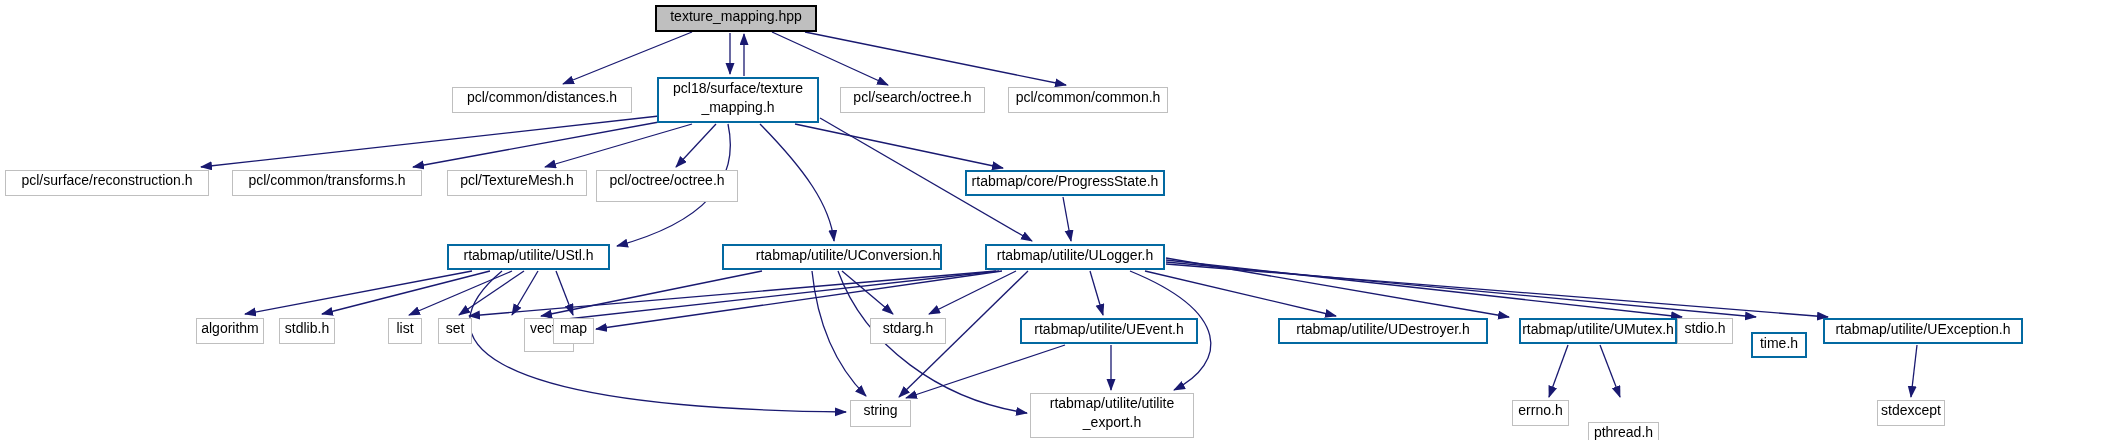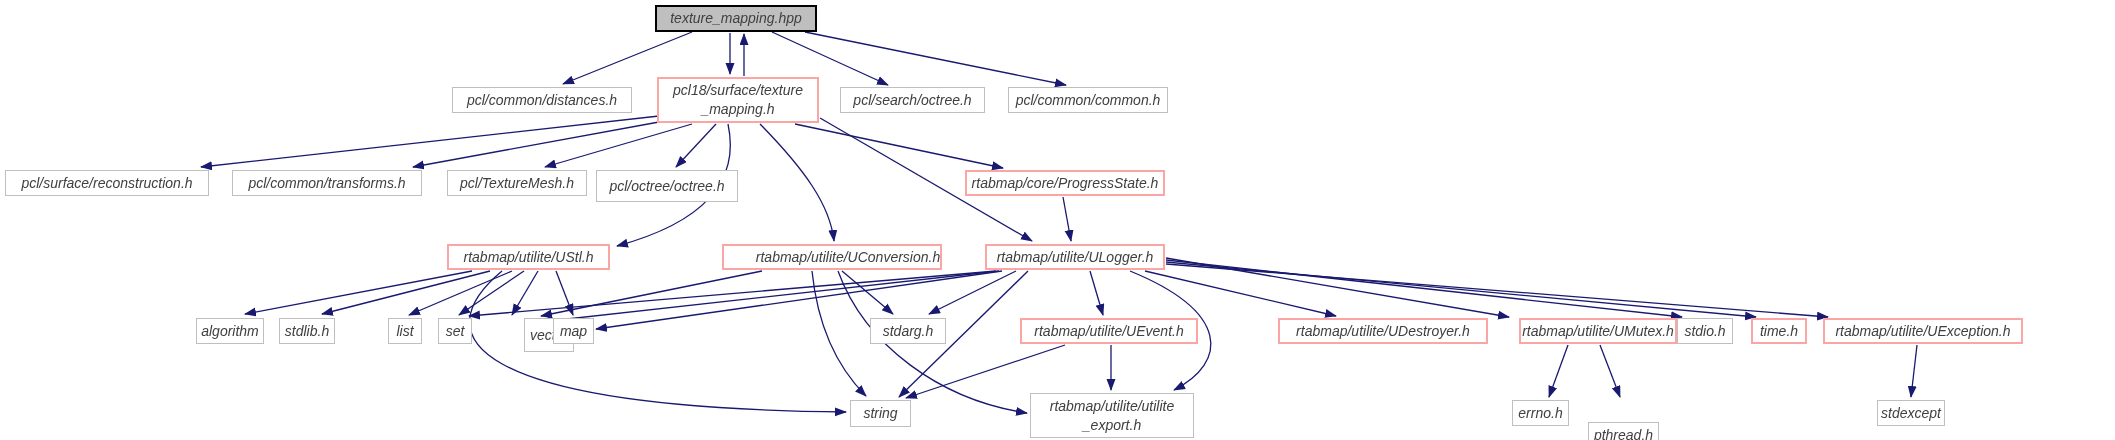--- a/index.html
+++ b/index.html
@@ -1,22 +1,22 @@
 <!DOCTYPE html>
 <html><head>
 <meta charset="utf-8">
 <style>
   html,body{margin:0;padding:0;background:#ffffff;}
   body{width:2115px;height:440px;font-family:"Liberation Sans",sans-serif;overflow:hidden;}
   .graph{position:relative;width:2115px;height:440px;background:#ffffff;}
   svg.edge-layer{position:absolute;left:0;top:0;width:2115px;height:440px;}
   .node{position:absolute;box-sizing:border-box;background:#ffffff;border:1px solid #bfbfbf;
-        display:flex;flex-direction:column;align-items:center;justify-content:center;
-        font-size:14px;line-height:19px;color:#404040;white-space:nowrap;text-align:center;font-style:italic;}
-  .node.linked{border:2px solid #fca5a5;}
+        display:flex;flex-direction:column;align-items:center;justify-content:flex-start;
+        font-size:14px;line-height:19px;color:#000000;white-space:nowrap;text-align:center;}
+  .node.linked{border:2px solid #0369a1;}
   .node.root{background:#bfbfbf;border:2px solid #000000;}
 </style>
 </head>
 <body>
 
 <div class="graph">
   <svg class="edge-layer" viewBox="0 0 2115 440" xmlns="http://www.w3.org/2000/svg">
     <defs>
       <marker id="arrow" markerWidth="13" markerHeight="10" refX="11" refY="4.5" orient="auto" markerUnits="userSpaceOnUse">
         <path d="M0,0 L12,4.5 L0,9 z" fill="#191970"></path>
@@ -134,21 +134,21 @@
       </div>
       <div class="node linked" style="left: 1278px; top: 318px; width: 210px; height: 26px;">
         <div>rtabmap/utilite/UDestroyer.h</div>
       </div>
       <div class="node linked" style="left: 1519px; top: 318px; width: 158px; height: 26px;">
         <div>rtabmap/utilite/UMutex.h</div>
       </div>
       <div class="node plain" style="left: 1677px; top: 318px; width: 56px; height: 26px;">
         <div>stdio.h</div>
       </div>
-      <div class="node linked" style="left: 1751px; top: 318px; width: 56px; height: 26px;">
+      <div class="node linked" style="left: 1751px; top: 332px; width: 56px; height: 26px;">
         <div>time.h</div>
       </div>
       <div class="node linked" style="left: 1823px; top: 318px; width: 200px; height: 26px;">
         <div>rtabmap/utilite/UException.h</div>
       </div>
       <div class="node plain" style="left: 850px; top: 400px; width: 61px; height: 27px;">
         <div>string</div>
       </div>
       <div class="node plain" style="left: 1030px; top: 393px; width: 164px; height: 45px;">
         <div>rtabmap/utilite/utilite</div>

